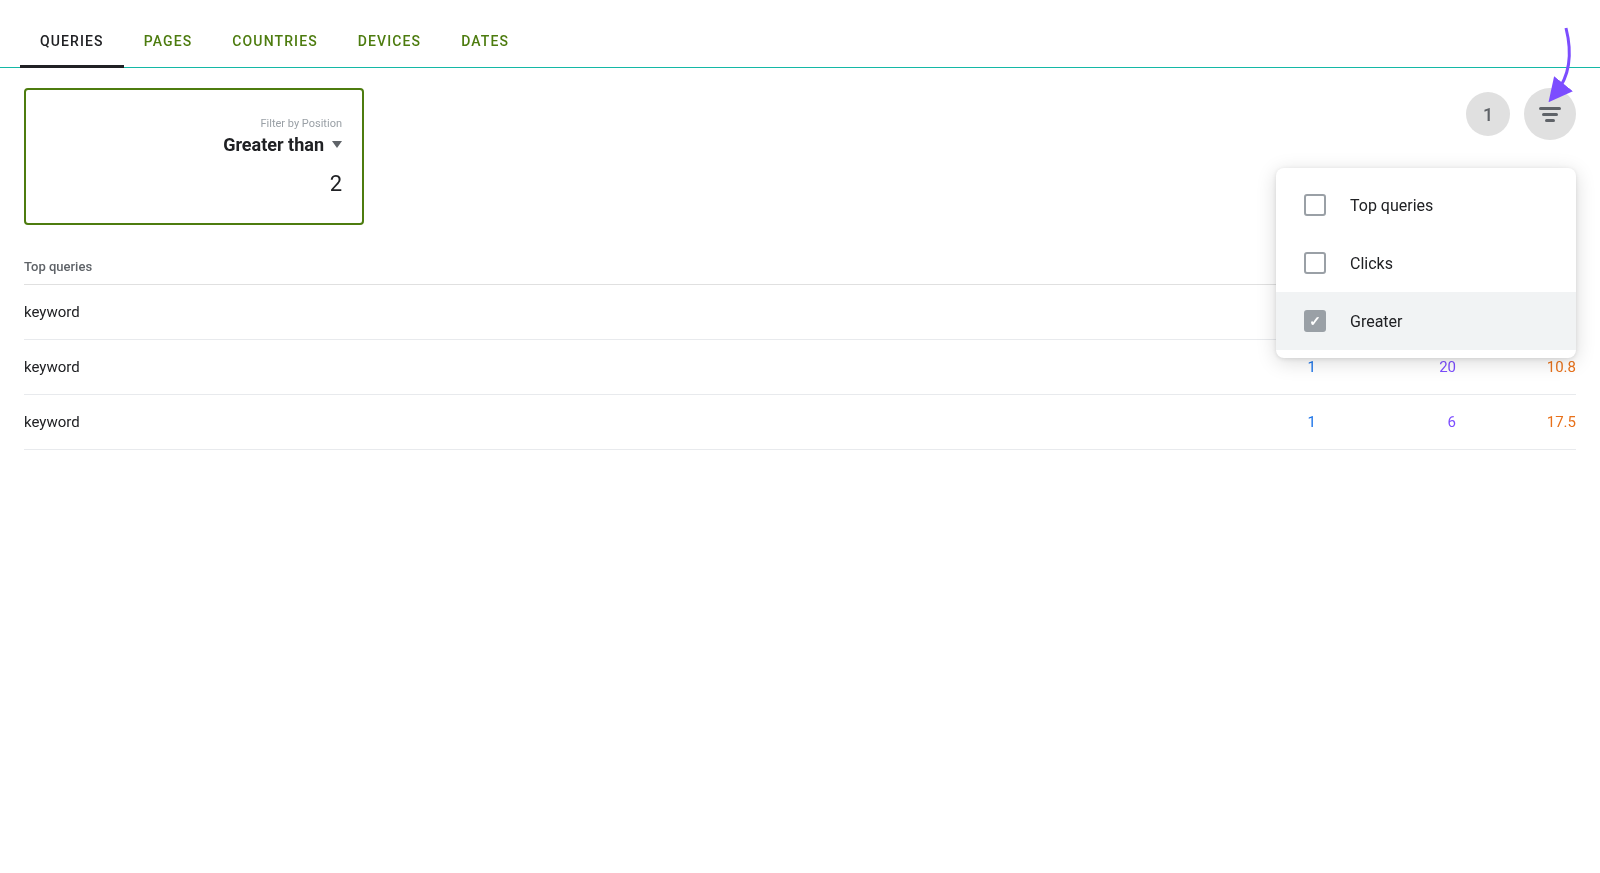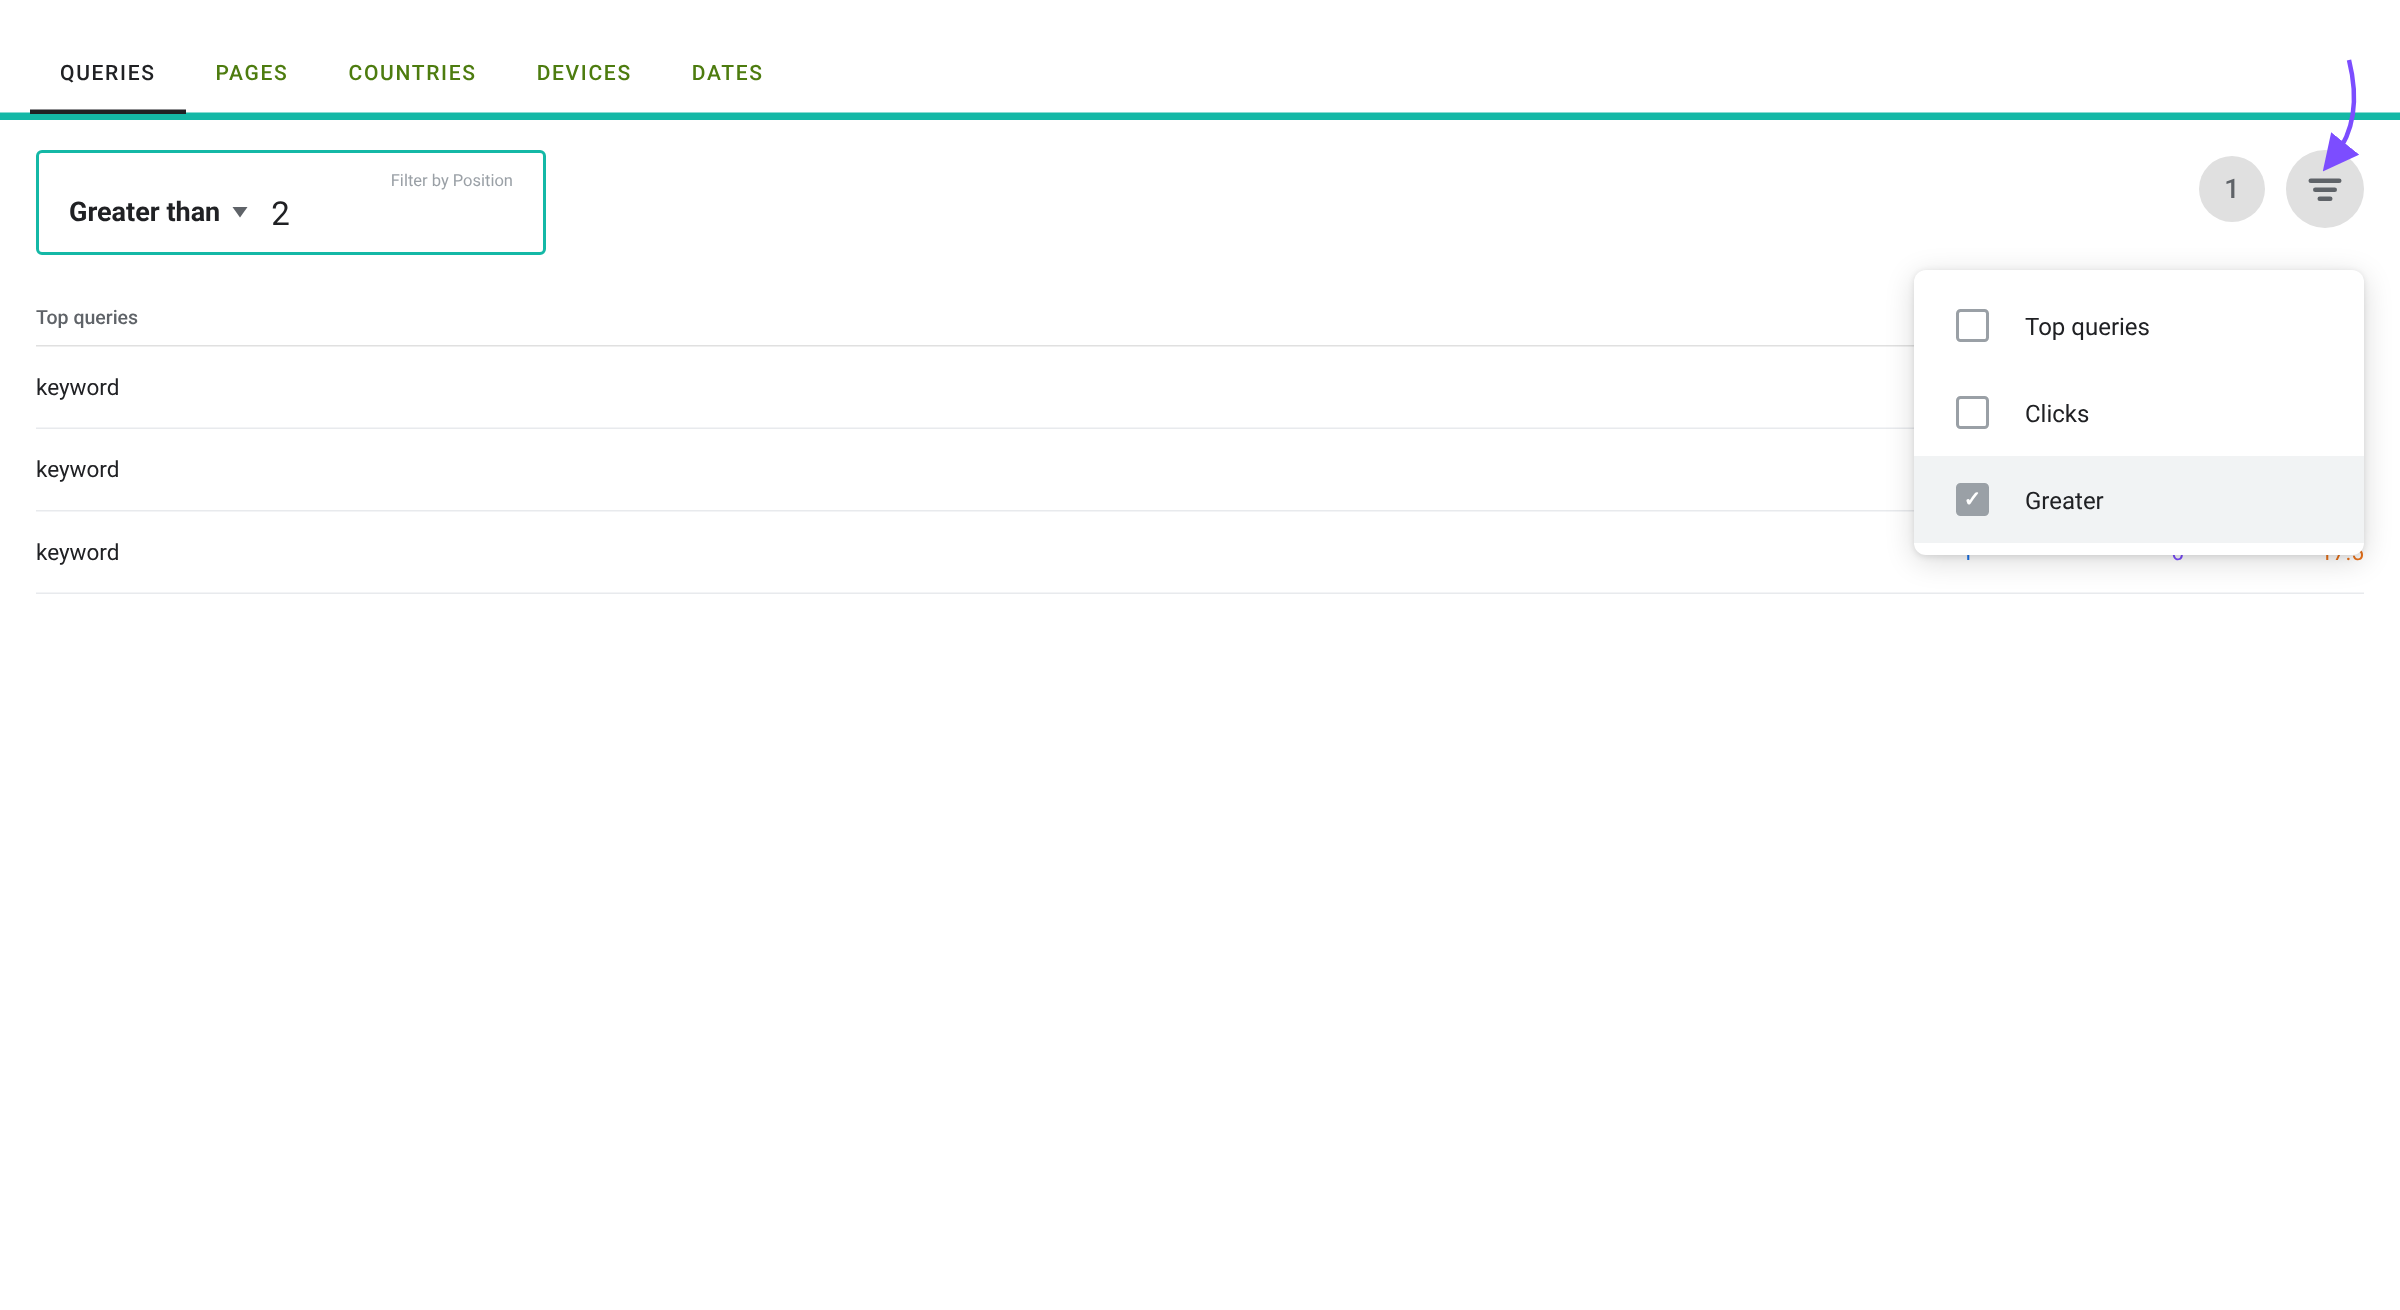--- a/index.html
+++ b/index.html
@@ -7,23 +7,23 @@
       font-family: 'Google Sans', Roboto, Arial, sans-serif;
       background: #fff;
       color: #333;
       font-size: 14px;
     }
 
     
     .tabs-bar {
       display: flex;
       align-items: flex-end;
-      border-bottom: 5px solid #14b8a6;
+      border-bottom: 1px solid #14b8a6;
       padding: 0 20px;
-      height: 80px;
+      height: 68px;
     }
     .tab {
       padding: 0 20px 16px;
       font-size: 14px;
       font-weight: 500;
       letter-spacing: 0.08em;
       color: #4d7c0f;
       cursor: pointer;
       text-transform: uppercase;
       border-bottom: 3px solid transparent;
@@ -42,37 +42,38 @@
 
     
     .filter-row {
       display: flex;
       align-items: center;
       justify-content: space-between;
       margin-bottom: 24px;
     }
 
     .filter-box {
-      border: 2px solid #14b8a6;
+      border: 2px solid #4d7c0f;
       border-radius: 4px;
-      padding: 12px 20px;
+      padding: 27px 20px;
       display: flex;
       flex-direction: column;
       min-width: 340px;
     }
     .filter-label {
       font-size: 11px;
       color: #9aa0a6;
       text-align: right;
       margin-bottom: 4px;
     }
     .filter-controls {
       display: flex;
-      align-items: flex-start;
+      align-items: flex-end;
       gap: 16px;
+      flex-direction: column;
     }
     .filter-dropdown {
       display: flex;
       align-items: center;
       gap: 6px;
       font-size: 18px;
       font-weight: 700;
       color: #202124;
       cursor: pointer;
     }

